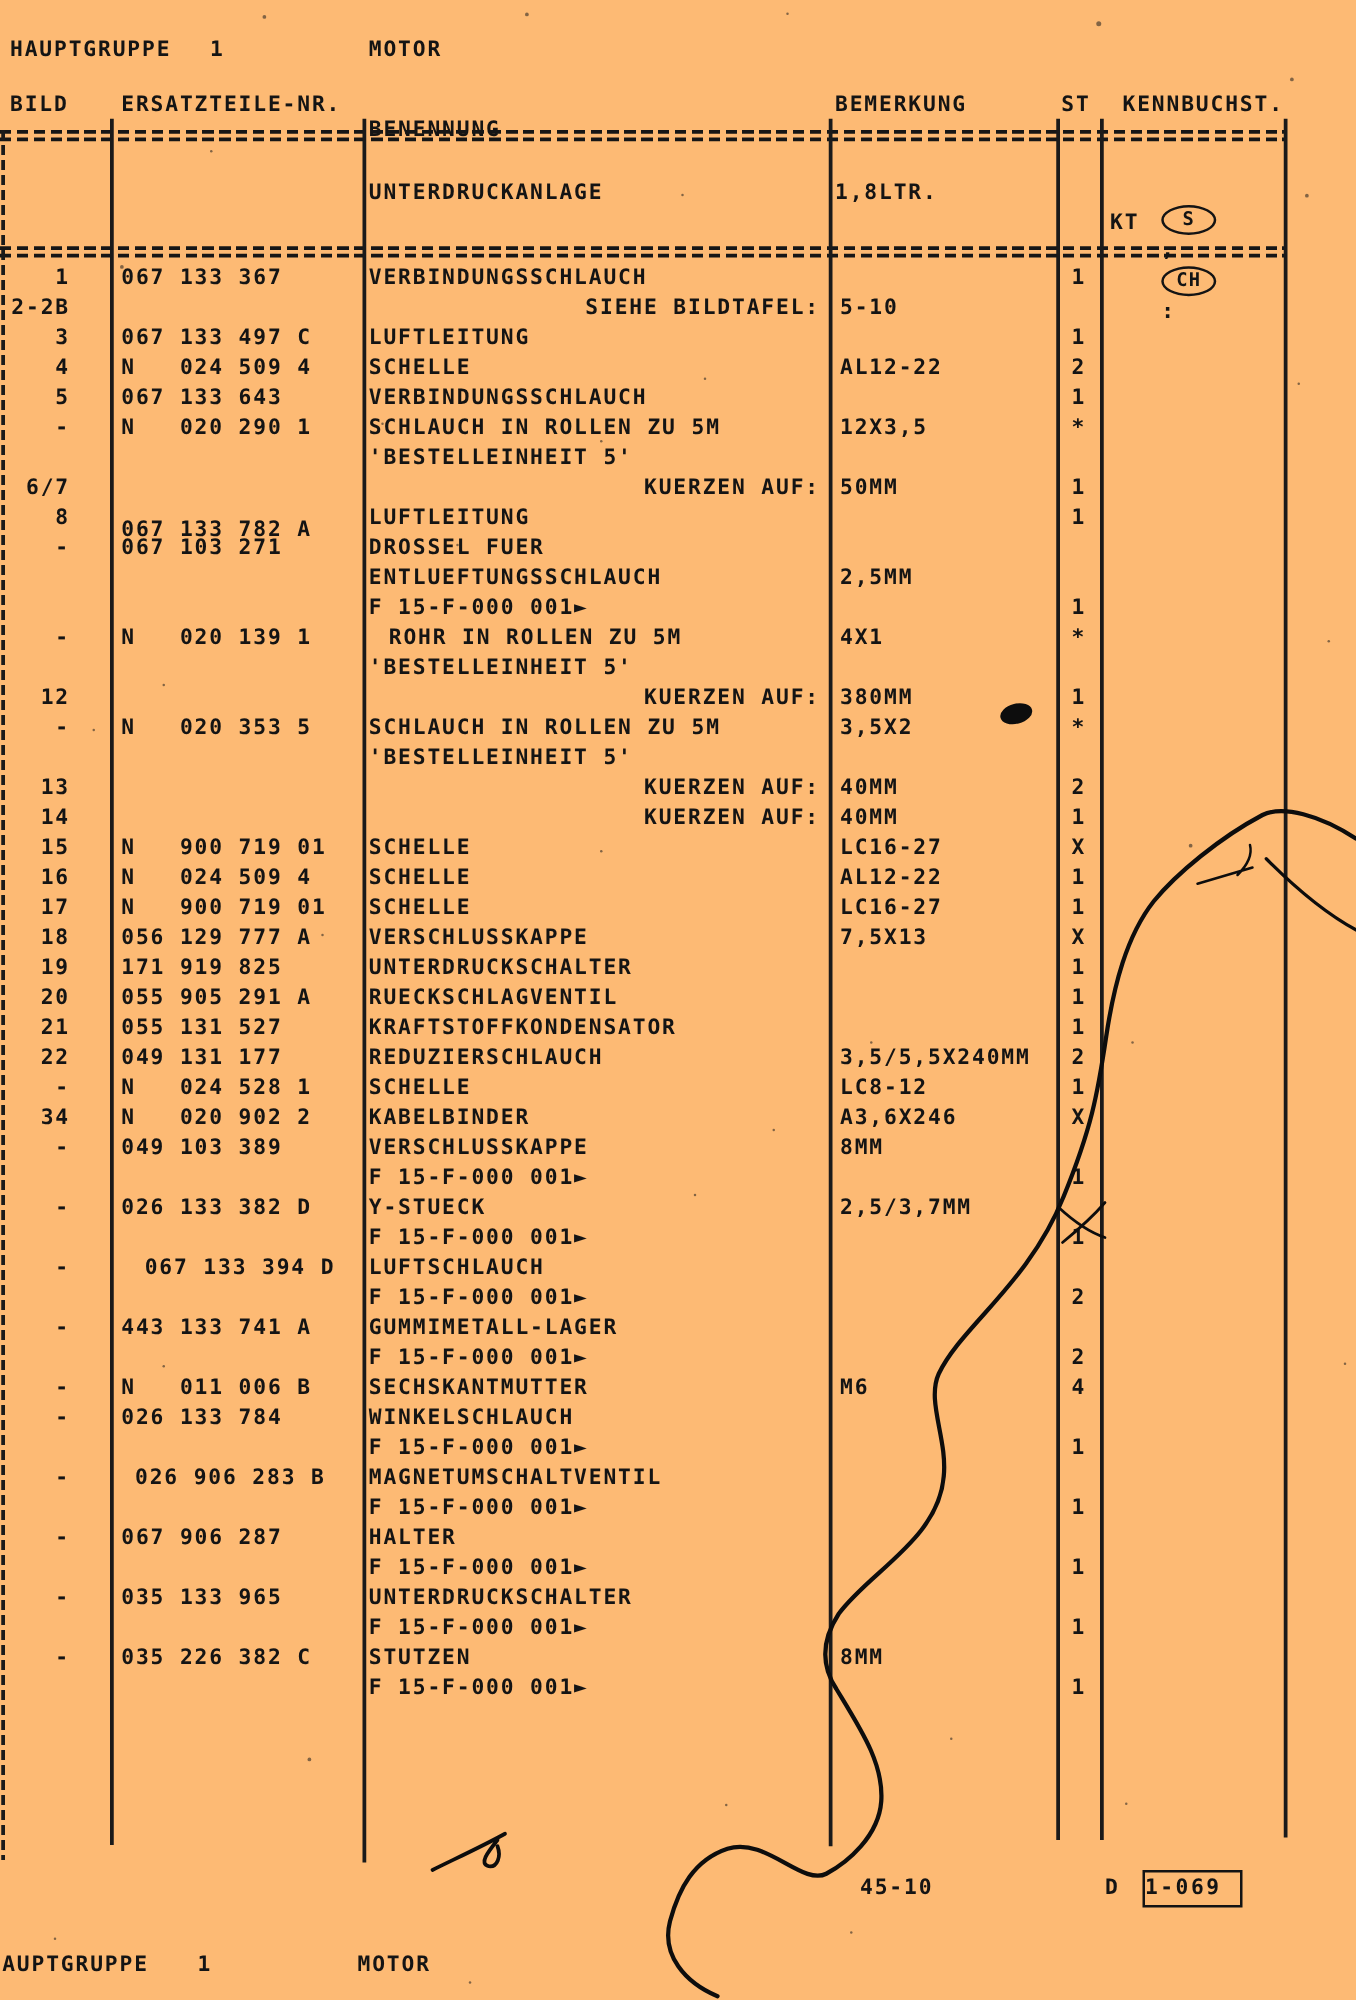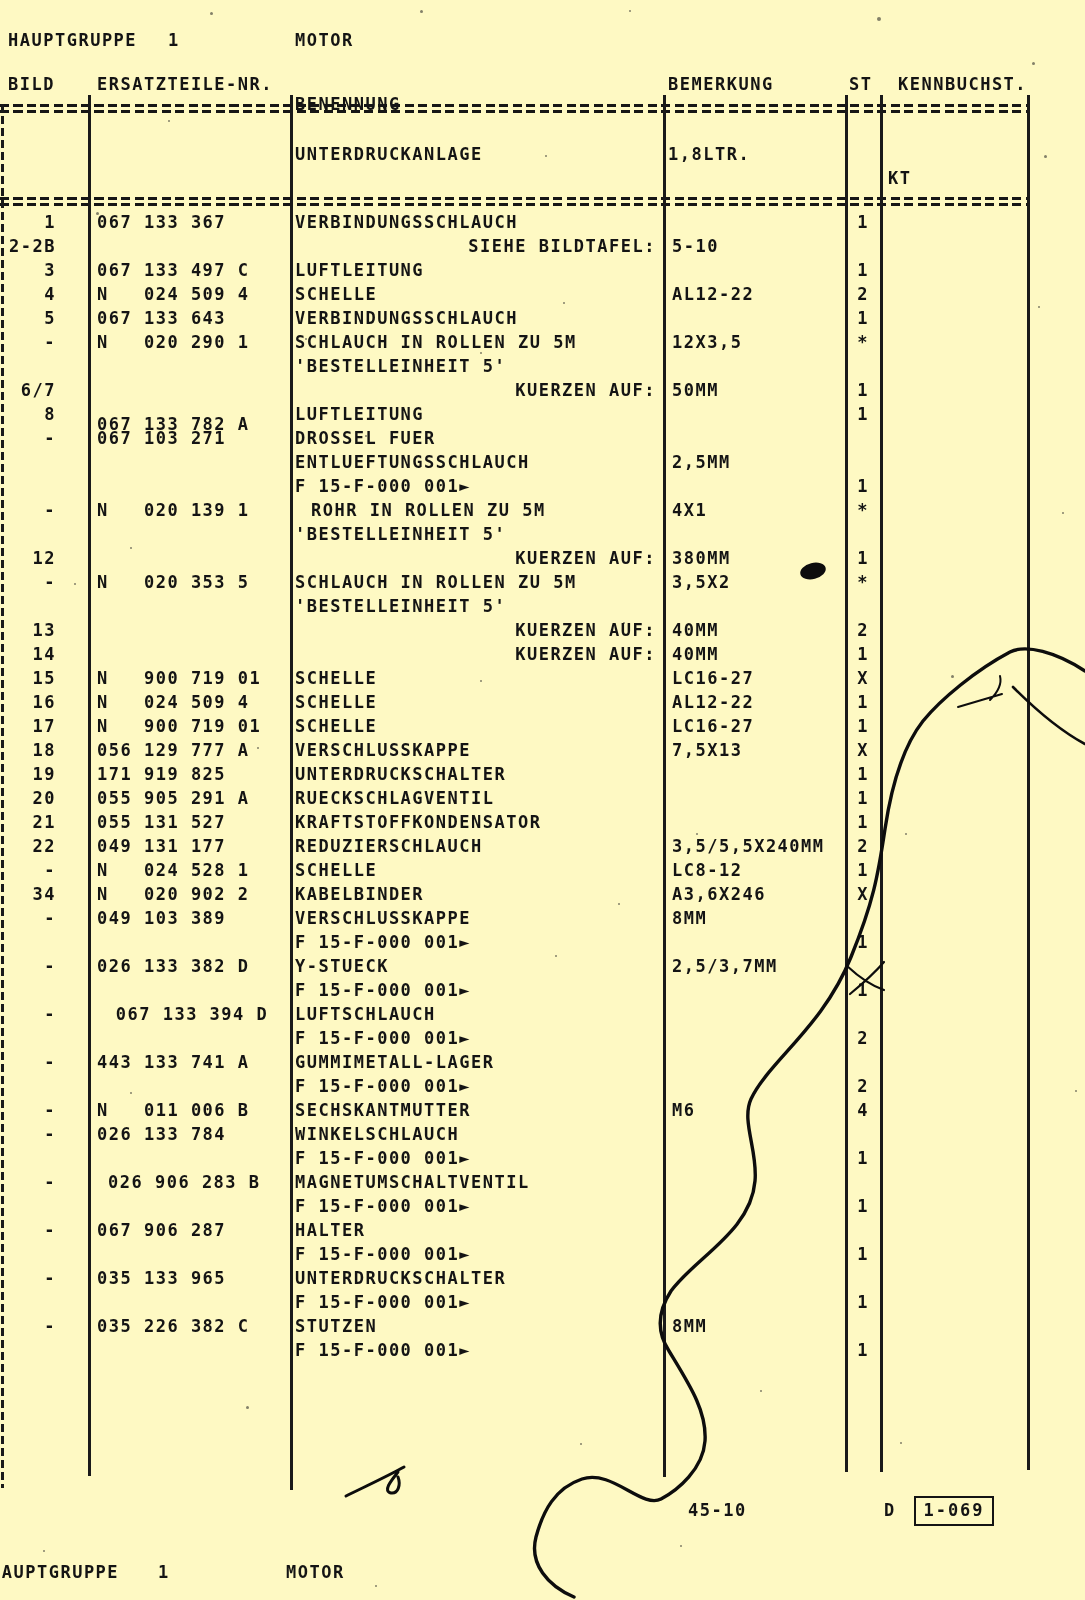--- a/index.html
+++ b/index.html
@@ -1,35 +1,35 @@
 <!DOCTYPE html>
 <html><head>
 <meta charset="utf-8">
 <style>
   html,body { margin:0; padding:0; background:#d8d6d0; }
   .page {
     position:relative; width:1085px; height:1600px; margin:0 auto;
-    background:#fef9c3; overflow:hidden;
+    background:#fdba74; overflow:hidden;
     font-family:"DejaVu Sans Mono", monospace; font-weight:bold; color:#141414;
   }
   .t { position:absolute; font-size:17px; line-height:24px; letter-spacing:1.5px; white-space:pre; }
   .right { text-align:right; }
   .center { text-align:center; }
   .vline { position:absolute; width:2.5px; background:#1a1a1a; }
   .vline.dashed { background:repeating-linear-gradient(180deg,#1a1a1a 0 8px,transparent 8px 12px); }
   .sep { position:absolute; left:0; width:1029px; height:9px; }
   .sep i { position:absolute; left:0; right:0; height:3px;
            background:repeating-linear-gradient(90deg,#161616 0 9px,transparent 9px 13.5px); }
   .sep i.b { top:5.5px; }
   .badge { display:inline-block; border:2.5px solid #141414; border-radius:50%;
            min-width:26px; padding:0 7px; height:20px; line-height:19px;
            font-size:15px; text-align:center; letter-spacing:1px; vertical-align:middle; }
   .docbox { position:absolute; left:914px; top:1496px; width:76px; height:26px;
             border:2.5px solid #141414; }
-  .docbox .t { position:static; display:block; text-align:center; line-height:25px; letter-spacing:2px; }
+  .docbox .t { position:static; display:block; line-height:25px; letter-spacing:2px; }
   .dot { position:absolute; background:#1d1d1d; border-radius:50%; opacity:.55; }
   svg.marks { position:absolute; left:0; top:0; pointer-events:none; }
 </style>
 </head>
 <body>
 
 <div class="page">
 
   <div class="t" style="left:8px; top:28px;">HAUPTGRUPPE</div>
   <div class="t" style="left:168px; top:28px;">1</div>
@@ -54,20 +54,26 @@
   <div class="vline dashed" style="left:1px;   top:104px; height:1384px;"></div>
   <div class="vline" style="left:88px;  top:95px; height:1381px;"></div>
   <div class="vline" style="left:290px; top:95px; height:1395px;"></div>
   <div class="vline" style="left:663px; top:95px; height:1382px;"></div>
   <div class="vline" style="left:845px; top:95px; height:1377px;"></div>
   <div class="vline" style="left:880px; top:95px; height:1377px;"></div>
   <div class="vline" style="left:1027px;top:95px; height:1375px;"></div>
 
   <div class="t" style="left:295px; top:142px;">UNTERDRUCKANLAGE</div>
   <div class="t" style="left:668px; top:142px;">1,8LTR.</div>
+  <div class="t" style="left:886px; top:140px; letter-spacing:0.5px;">
+    <span class="badge">S</span>
+    <span>,</span>
+    <span class="badge">CH</span>
+    <span>:</span>
+  </div>
   <div class="t" style="left:888px; top:166px;">KT</div>
 
   <div id="rows">
       <div>
         <div class="t right" style="left: 0px; top: 210px; width: 56px;">1</div>
         <div class="t " style="left: 97px; top: 210px; width: 190px;">067 133 367</div>
         <div class="t " style="left: 295px; top: 210px; width: 361px;">VERBINDUNGSSCHLAUCH</div>
         <div class="t center" style="left: 845px; top: 210px; width: 36px;">1</div>
       </div>
       <div>

